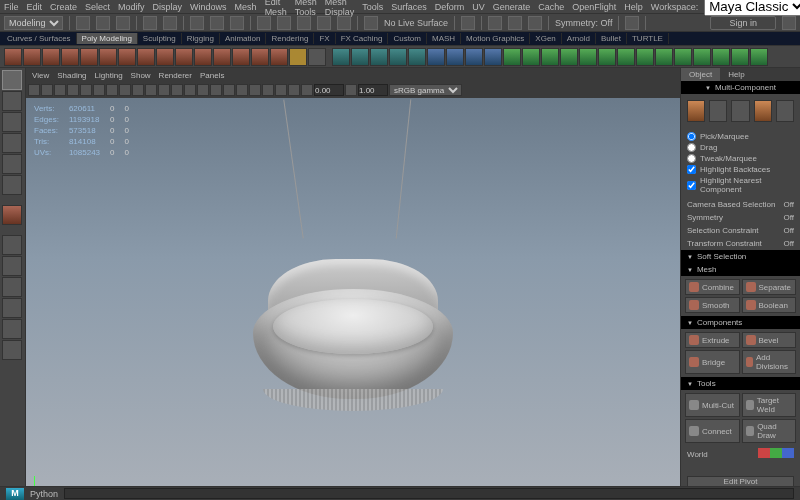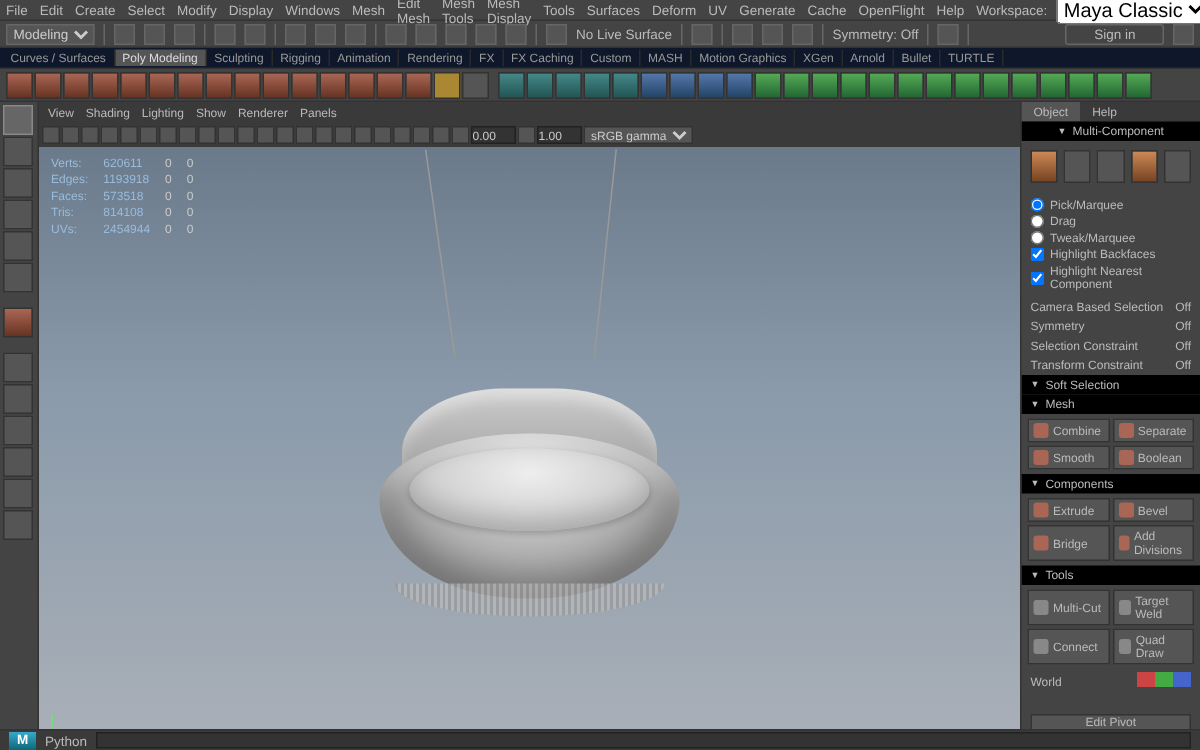--- a/index.html
+++ b/index.html
@@ -283,21 +283,21 @@
                 <td>0</td>
               </tr>
           <tr>
                 <td class="b">Tris:</td>
                 <td class="b">814108</td>
                 <td>0</td>
                 <td>0</td>
               </tr>
           <tr>
                 <td class="b">UVs:</td>
-                <td class="b">2454944</td>
+                <td class="b">1085243</td>
                 <td>0</td>
                 <td>0</td>
               </tr>
         </tbody>
           </table>
       </div>
       <div class="chair-container">
         <div class="rope r1"></div>
           <div class="rope r2"></div>
         <div class="back"></div>

